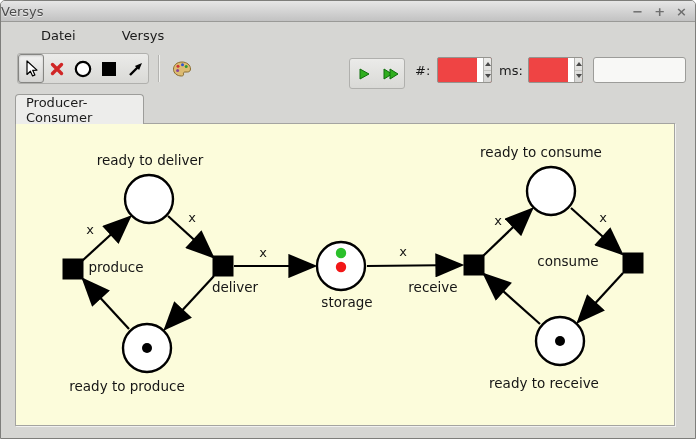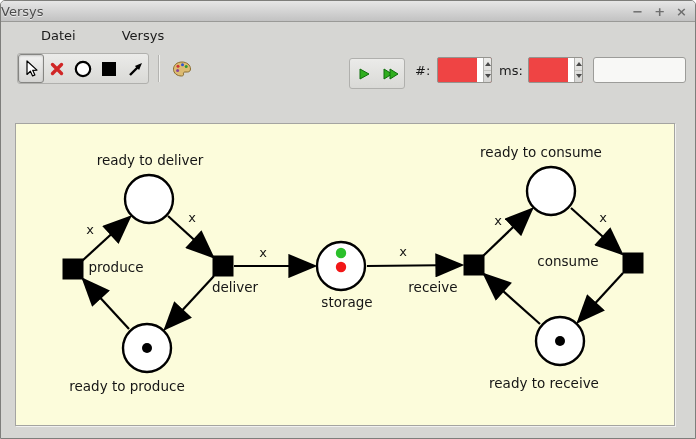--- a/index.html
+++ b/index.html
@@ -147,20 +147,23 @@
         <div class="spin-down">
             <div class="tri-down"></div>
           </div>
       </div>
     </div>
 
     <input class="entry" value="" style="">
   </div>
 
   <div class="notebook">
+    <div class="tab">
+      <span>Producer-Consumer</span>
+    </div>
 
     <div class="canvas">
       <svg class="net-svg" viewBox="0 0 660 303">
         <defs>
           <marker id="arrow" viewBox="0 0 12 10" refX="11" refY="5" markerWidth="13.5" markerHeight="11" orient="auto">
             <path d="M0,0 L12,5 L0,10 Z" fill="#000"></path>
           </marker>
         </defs>
 
         <g stroke="#000" stroke-width="2.2" fill="none">

